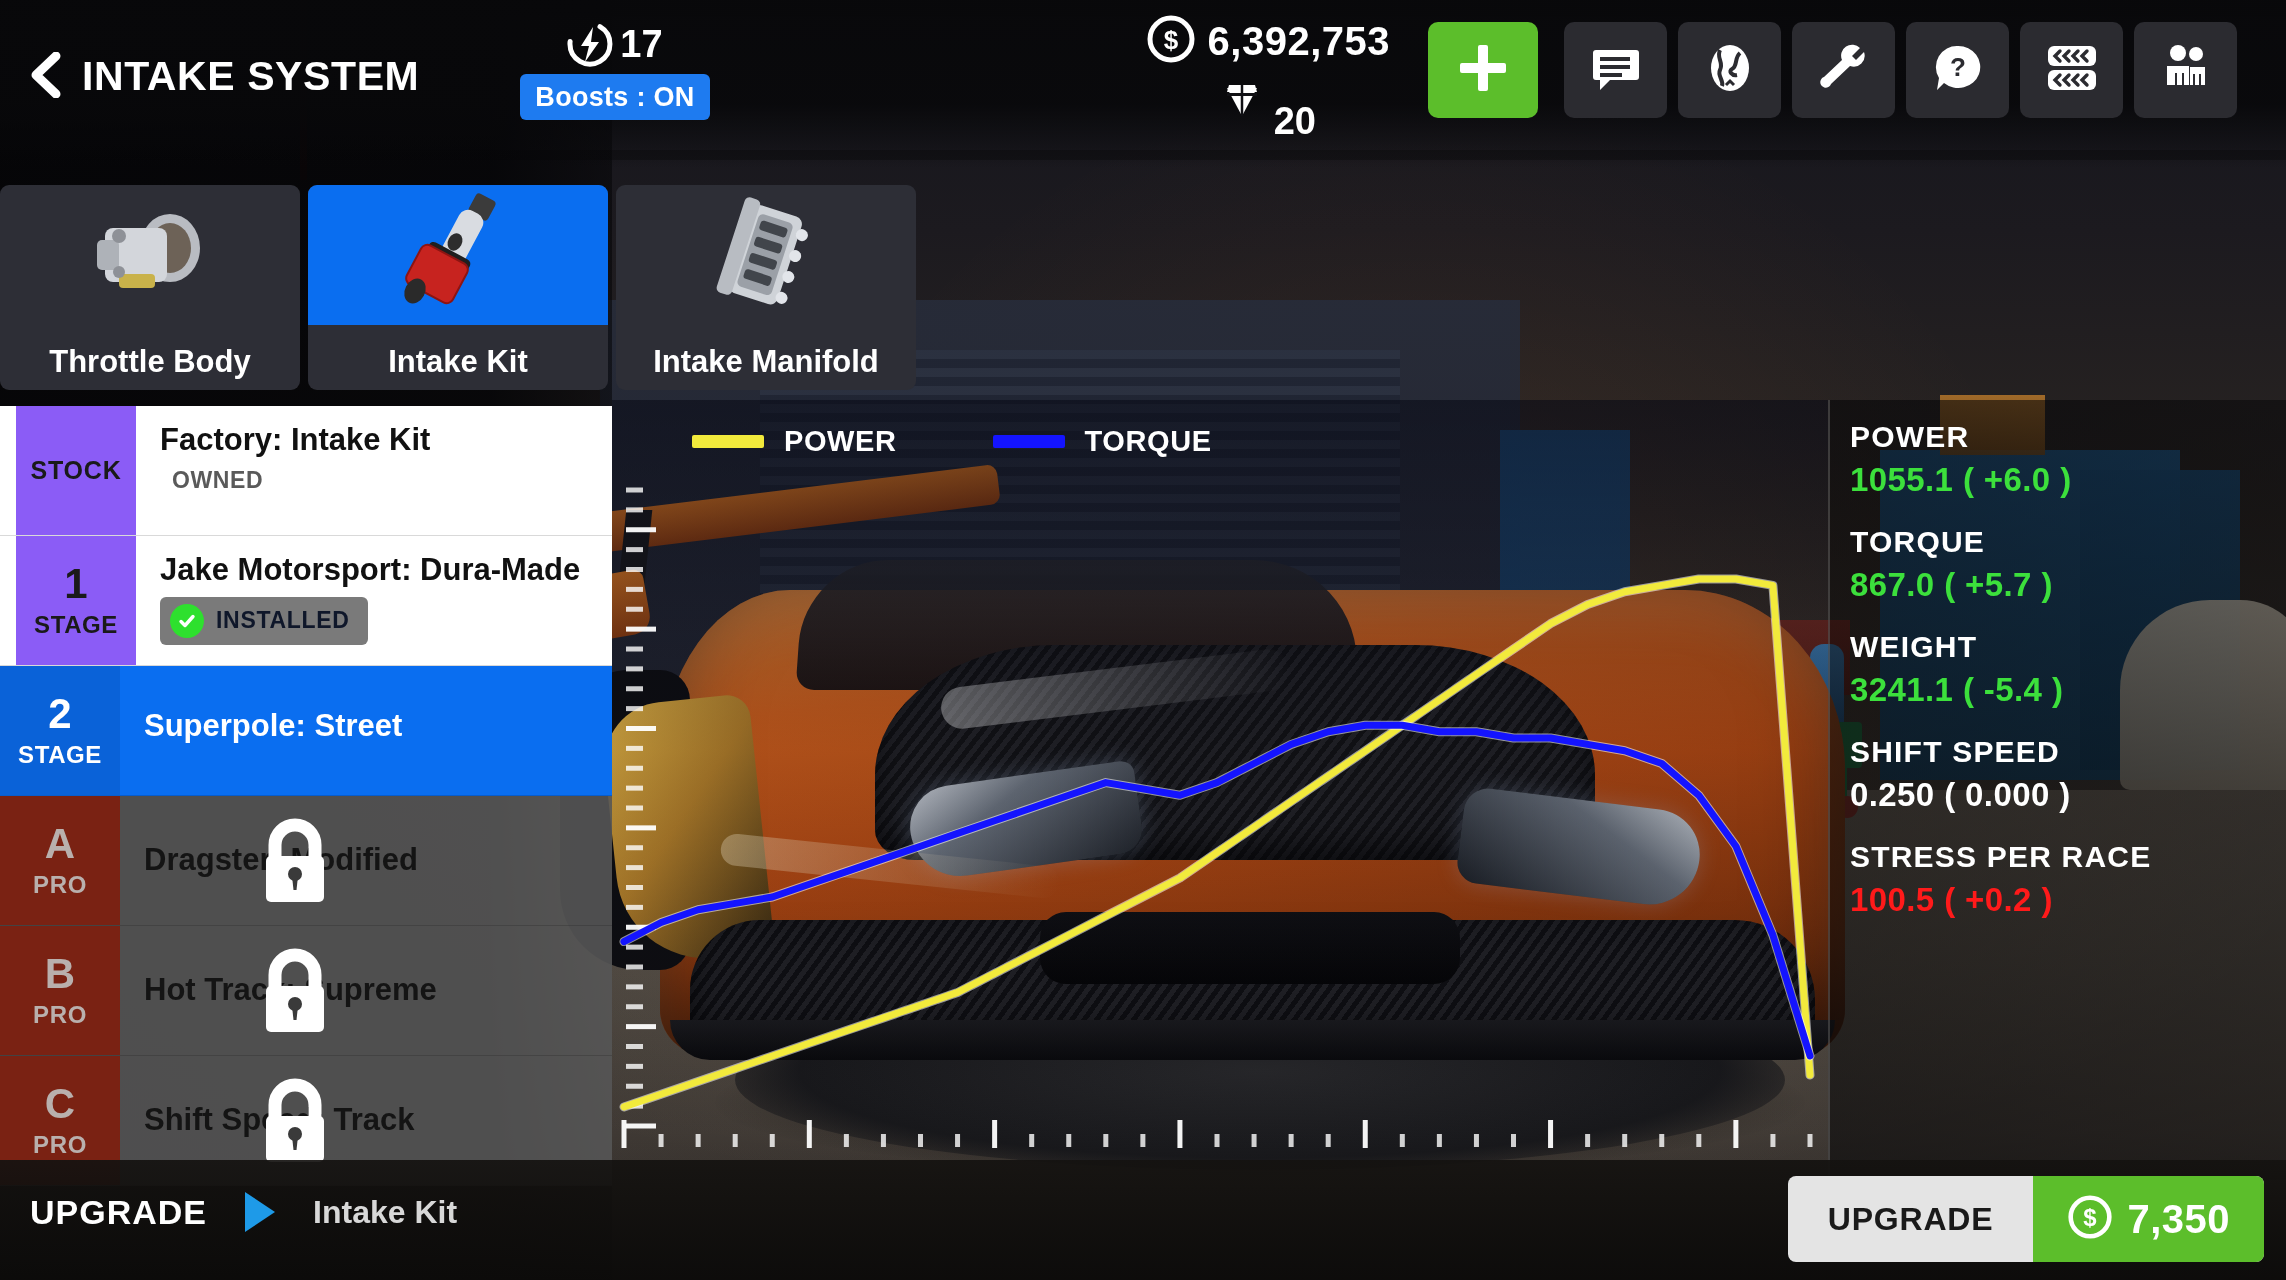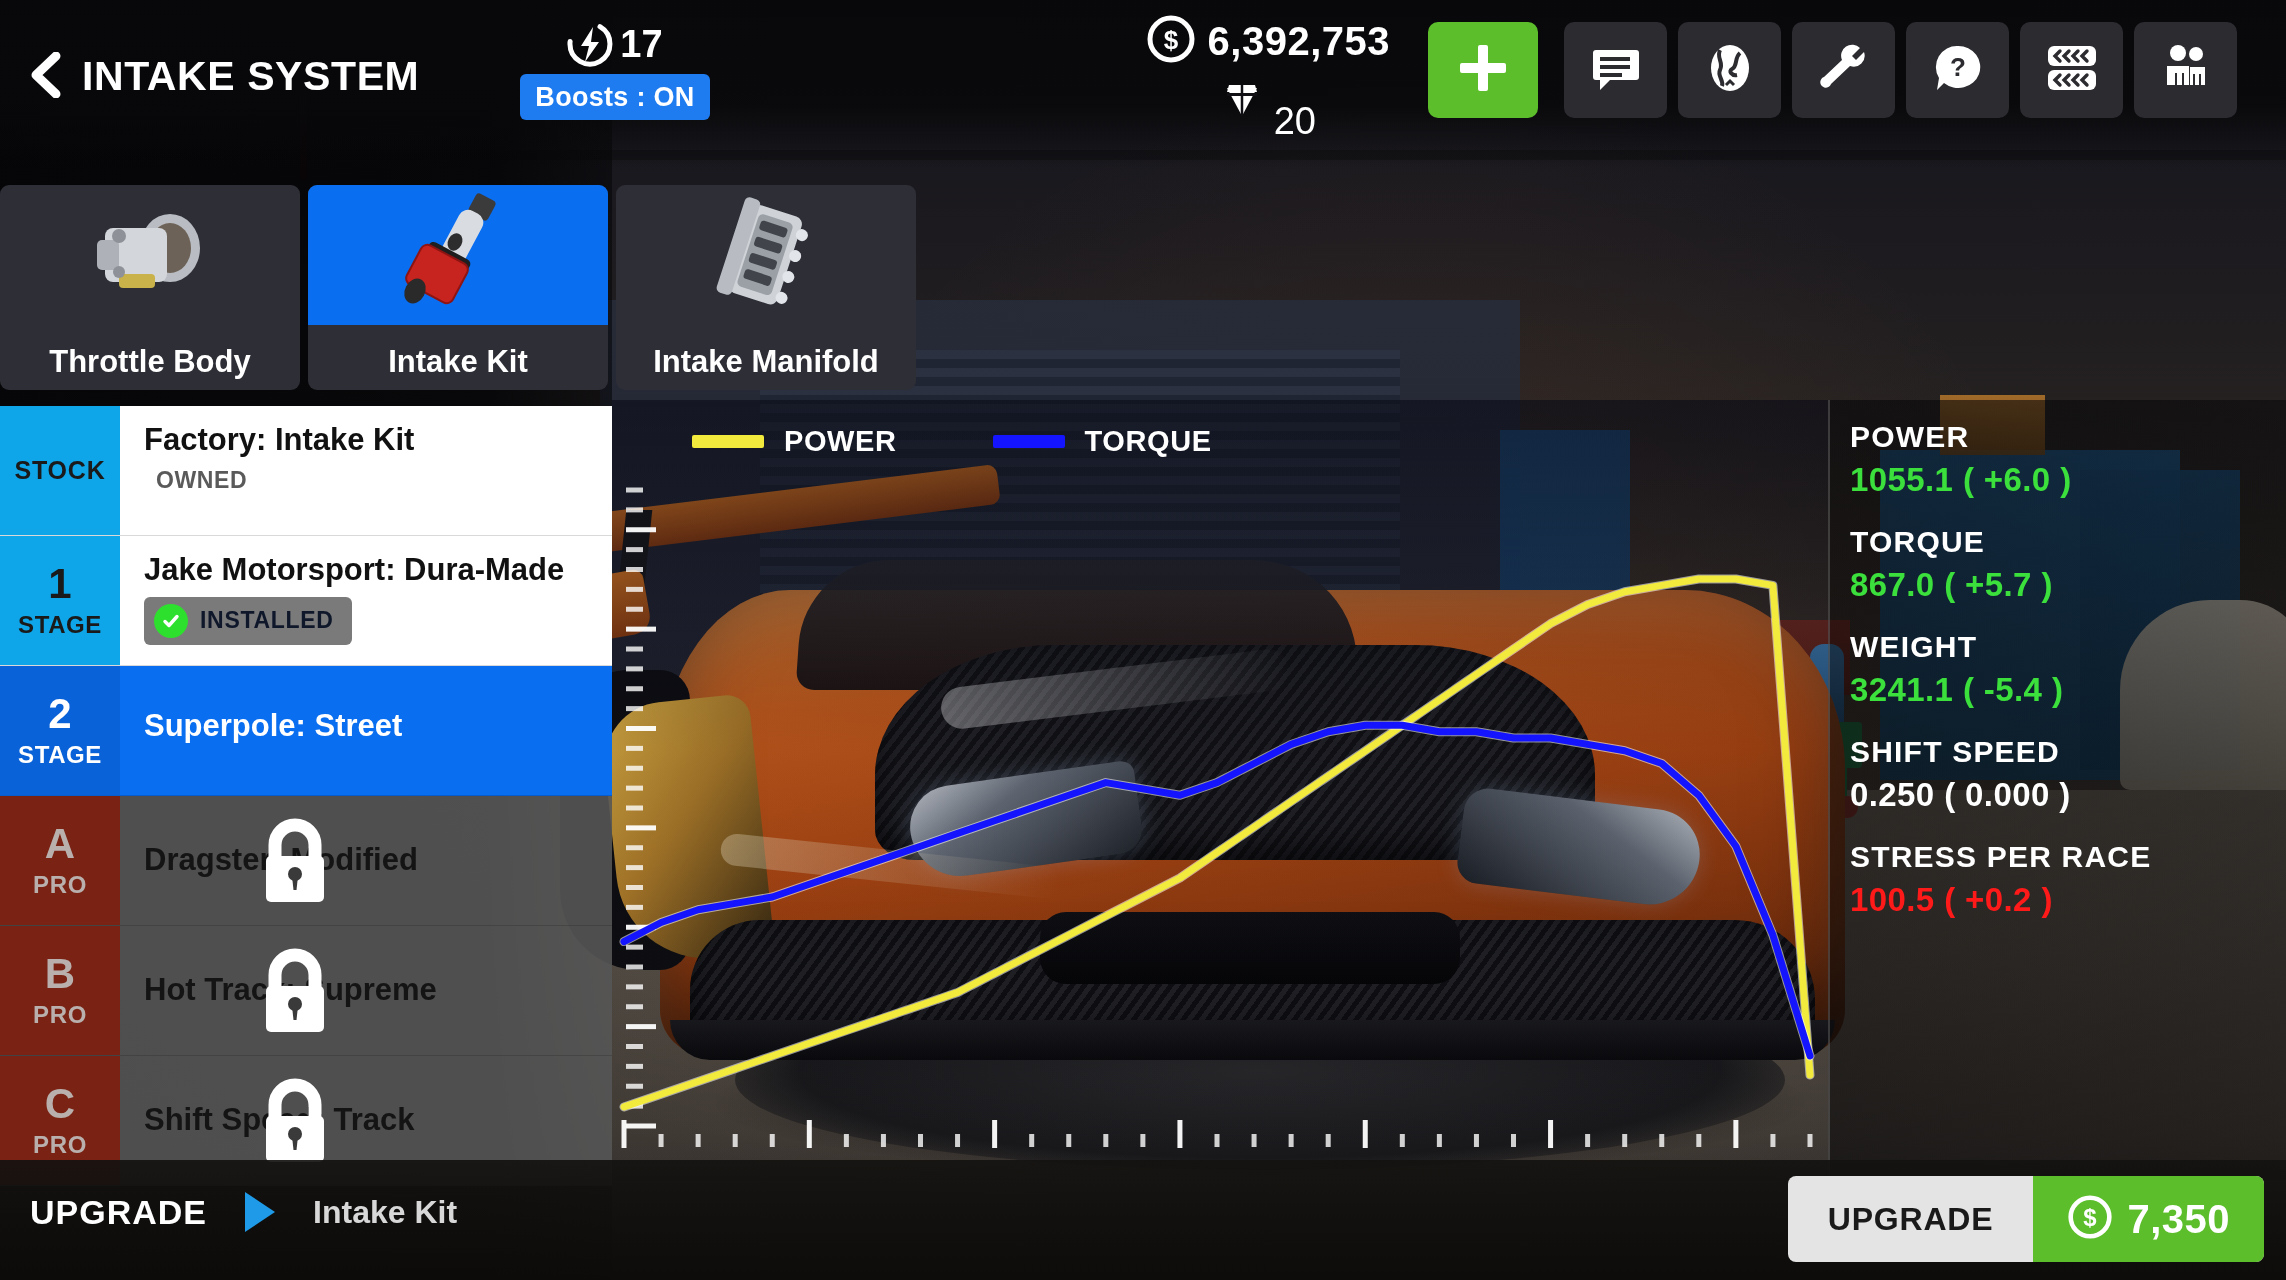--- a/index.html
+++ b/index.html
@@ -124,21 +124,21 @@
   .boost-ico  { width:46px; height:46px; }
   .boost-count{ font-size:38px; font-weight:bold; color:#fff; }
   .boost-pill { margin:4px auto 0; width:190px; height:46px; background:#1e7bf0; border-radius:6px;
                 display:flex; align-items:center; justify-content:center; cursor:pointer; }
   .boost-pill span { font-size:27px; font-weight:bold; color:#fff; letter-spacing:.3px; }
 
   .cash-block { position:absolute; left:1090px; top:10px; width:300px; height:140px; }
   .cash-row { display:flex; align-items:center; justify-content:flex-end; gap:12px; height:62px; }
   .cash-val { font-size:40px; font-weight:bold; color:#fff; letter-spacing:.5px; }
   .gem-row  { display:flex; align-items:center; justify-content:flex-end; gap:10px; height:58px; padding-right:74px; }
-  .gem-val  { font-size:38px; font-weight:normal; color:#fff;margin-top:40px; }
+  .gem-val  { font-size:38px; font-weight:bold; color:#fff;margin-top:40px; }
 
   .plus-btn { position:absolute; left:1428px; top:22px; width:110px; height:96px; background:#5cbe2b;
               border-radius:10px; display:flex; align-items:center; justify-content:center; cursor:pointer; }
   .icon-btns { position:absolute; left:1564px; top:22px; display:flex; gap:11px; }
   .icon-btn  { width:103px; height:96px; background:#2b2b30; border-radius:10px;
                display:flex; align-items:center; justify-content:center; cursor:pointer; }
 
   
   .tabs { position:absolute; left:0; top:185px; display:flex; gap:8px; z-index:20; }
   .tab  { width:300px; height:205px; background:#2d2e36; border-radius:9px; position:relative;
@@ -158,21 +158,21 @@
   .part-main  { flex:1; padding:18px 0 0 24px; }
   .part-name  { font-size:31px; font-weight:bold; line-height:1.05; white-space:nowrap; }
   .part-sub   { font-size:23px; font-weight:bold; letter-spacing:.6px; margin-top:10px;margin-left:12px; }
   .installed  { display:inline-flex; align-items:center; gap:12px; margin-top:10px;
                 background:#7a7a7a; border-radius:6px; padding:7px 18px 7px 10px; }
   .installed .check { width:34px; height:34px; border-radius:50%; background:#2ee02e;
                 display:flex; align-items:center; justify-content:center; }
   .installed .txt { font-size:23px; font-weight:bold; color:#0f172a; letter-spacing:.7px; }
 
   .row-white  { background:#ffffff; }
-  .row-white .part-badge { background:#0ea5e9; }
+  .row-white .part-badge { background:#8b5cf6;margin-left:16px; }
   .row-white .part-name { color:#111; }
   .row-white .part-sub  { color:#5a5a5a; }
   .row-white .badge-big, .row-white .badge-sm, .row-white .badge-stock { color:#1a1a1a; }
 
   .row-blue { background:#0a6ef0; }
   .row-blue .part-badge { background:#0a62d8; }
   .row-blue .part-name { color:#fff; }
   .row-blue .badge-big, .row-blue .badge-sm { color:#fff; }
 
   .row-locked { background:rgba(96,96,96,.80); }

